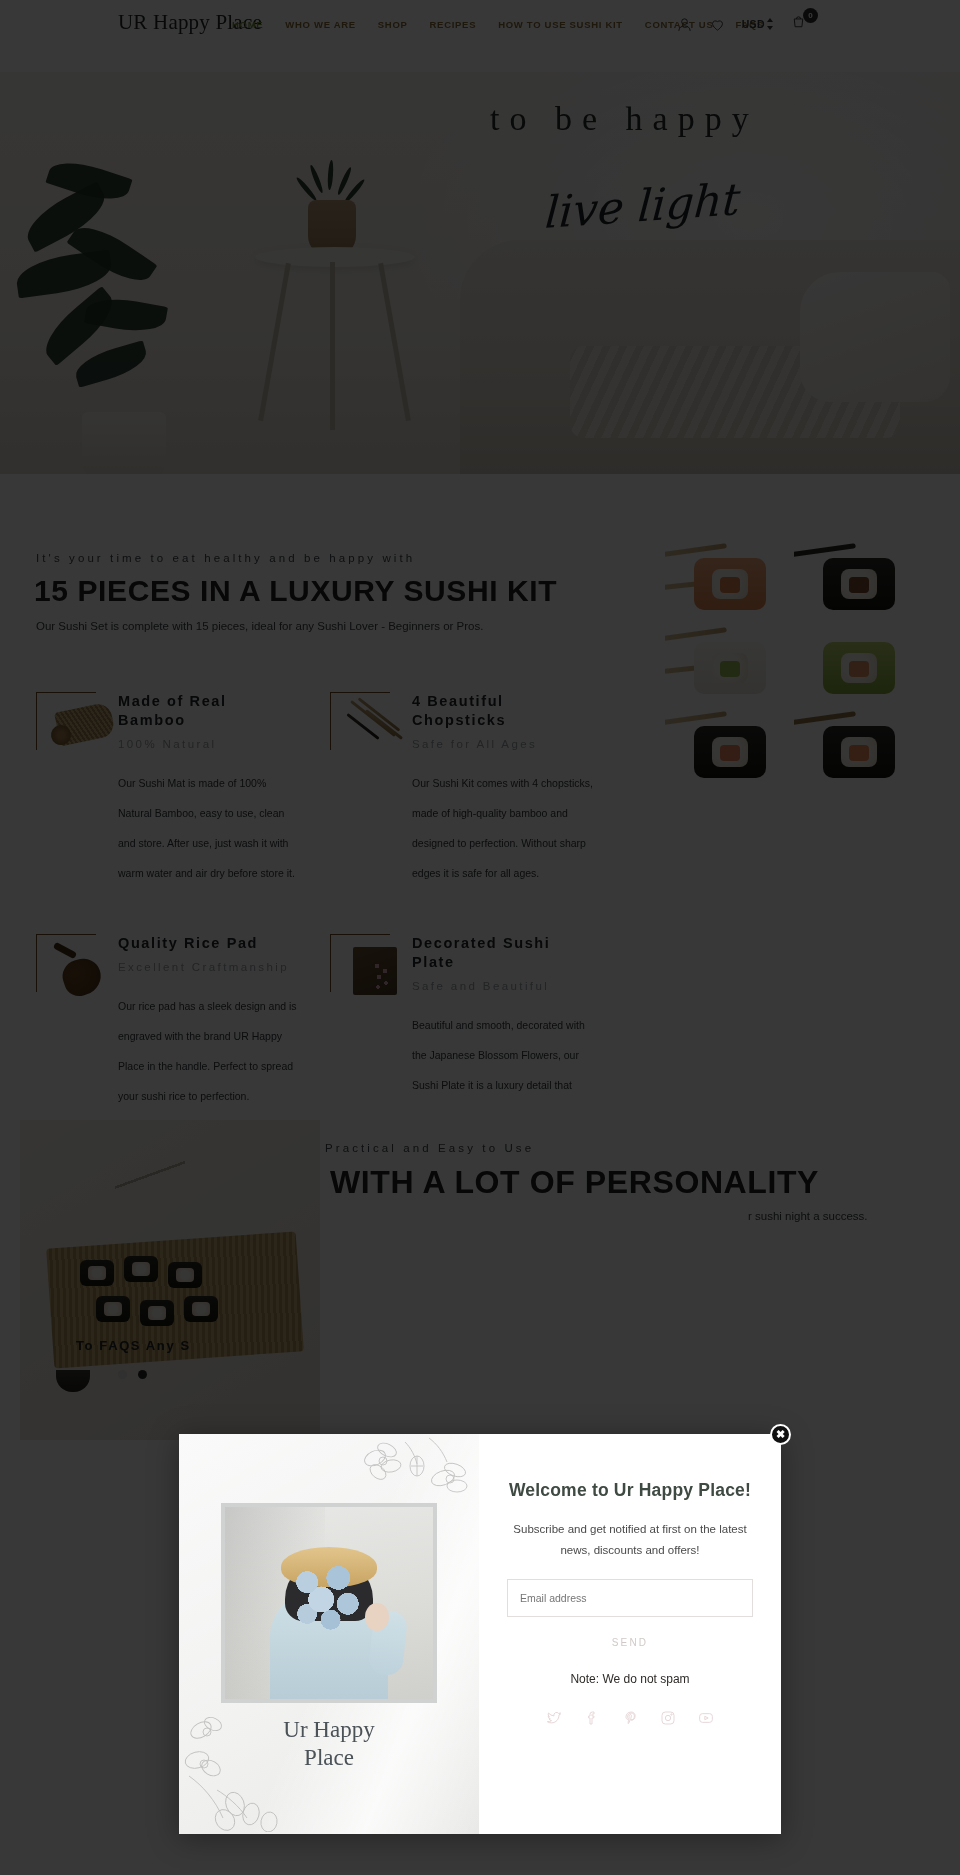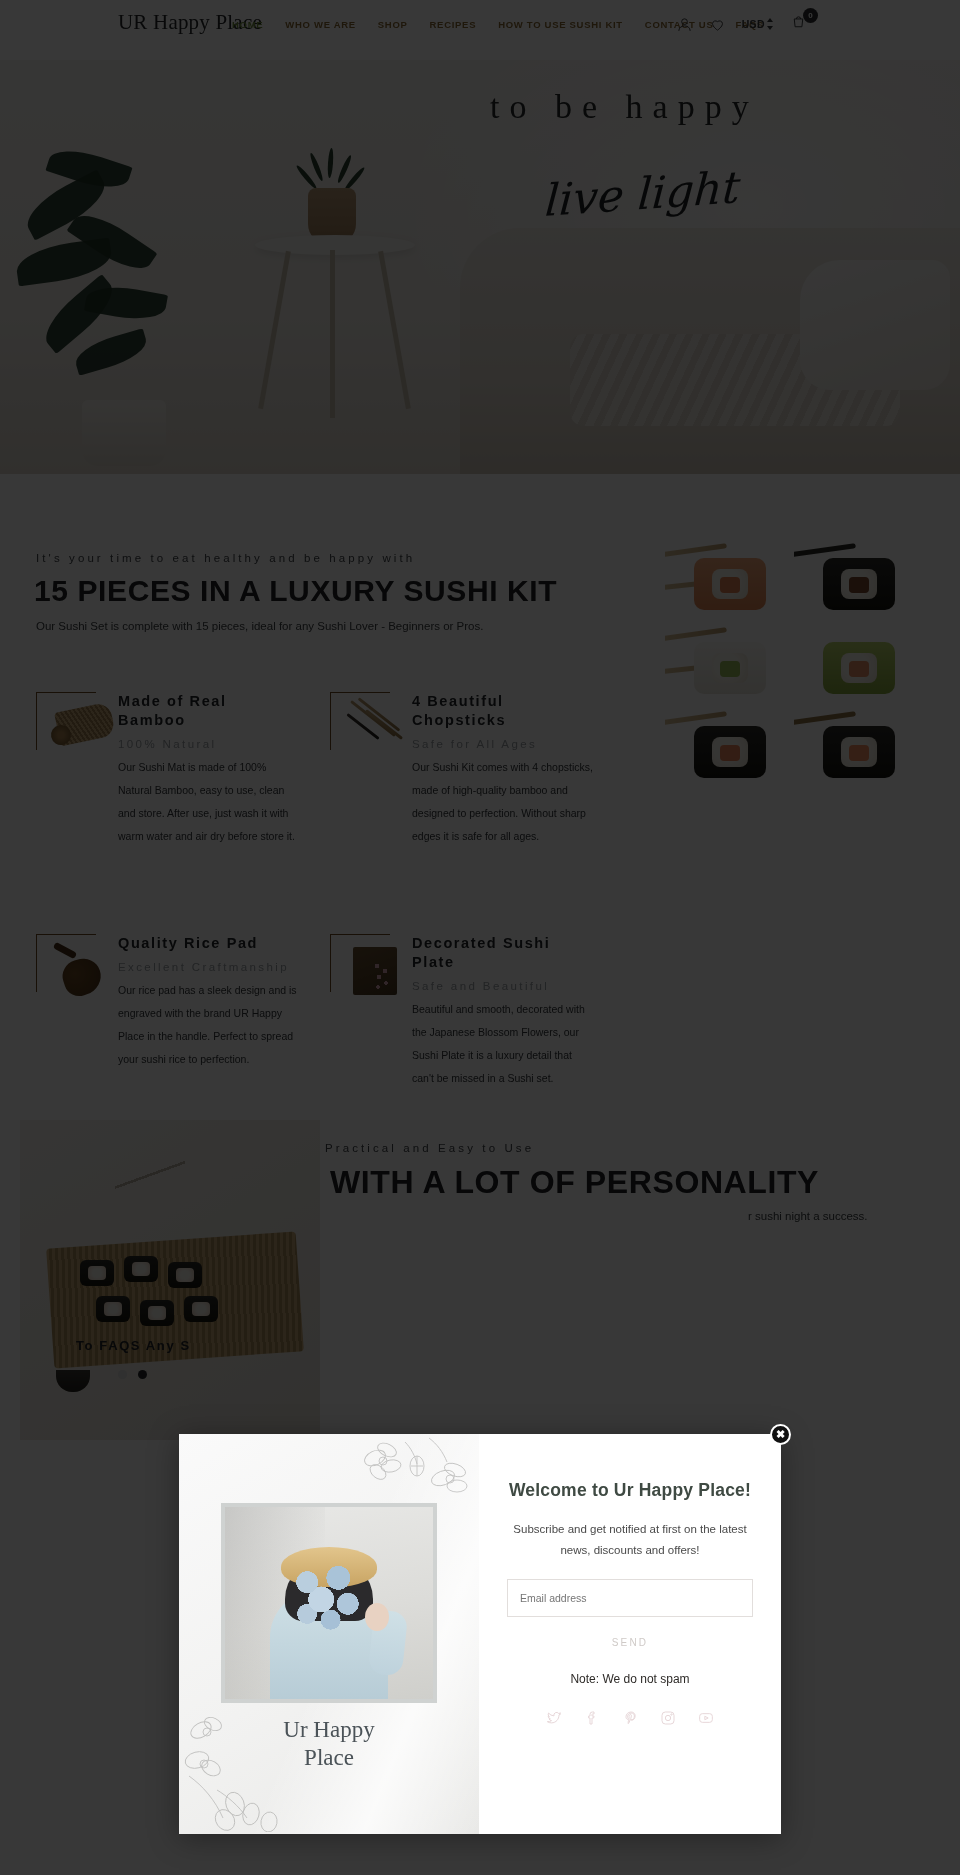--- a/index.html
+++ b/index.html
@@ -88,21 +88,21 @@
     color: #fff;
     font-size: 8px;
     line-height: 15px;
     text-align: center;
     font-weight: 700;
   }
 
   
   .hero {
     position: absolute;
-    top: 60px; left: 0;
+    top: 72px; left: 0;
     width: 960px; height: 418px;
     overflow: hidden;
     background: linear-gradient(160deg,#f4f2ee 0%,#ece8e2 45%,#e3ddd5 100%);
   }
   .hero-room {
     position: absolute; inset: 0;
     background:
       radial-gradient(ellipse 500px 320px at 78% 35%, rgba(255,255,255,.85), rgba(255,255,255,0) 70%),
       linear-gradient(180deg,#f7f5f1 0%,#efece6 62%,#ddd6cc 100%);
   }
@@ -208,21 +208,21 @@
   .feat-body { margin-left: 82px; }
   .feat-title {
     font-size: 14.5px; font-weight: 700; color: #23262a;
     letter-spacing: 1.6px; line-height: 19px;
   }
   .feat-sub {
     font-size: 11.5px; letter-spacing: 2.4px; color: #9aa0a5;
     margin-top: 5px; line-height: 19px;
   }
   .feat-text {
-    font-size: 10.5px; color: #33373b; line-height: 23px; margin-top: 2px;
+    font-size: 10.5px; color: #33373b; line-height: 30px; margin-top: 14px;
     width: 182px;
   }
 
   
   .art { position: absolute; left: 12px; top: 8px; width: 62px; height: 56px; }
   .mat-roll {
     position: absolute; left: 8px; top: 6px;
     width: 56px; height: 34px;
     background: repeating-linear-gradient(68deg,#c9a877 0 2px,#9a7c4f 2px 4px);
     border-radius: 4px 14px 14px 4px;

